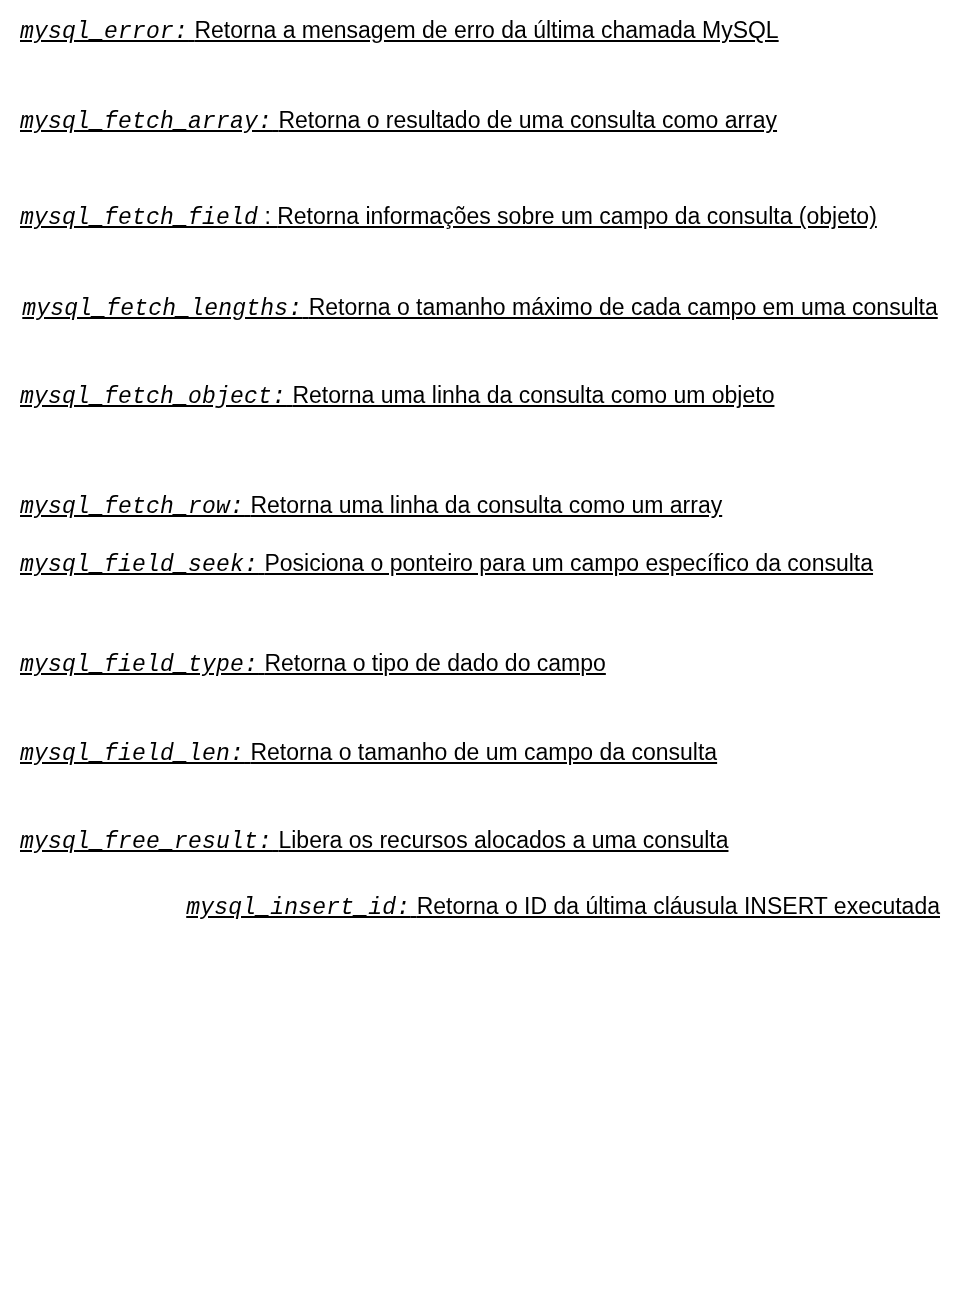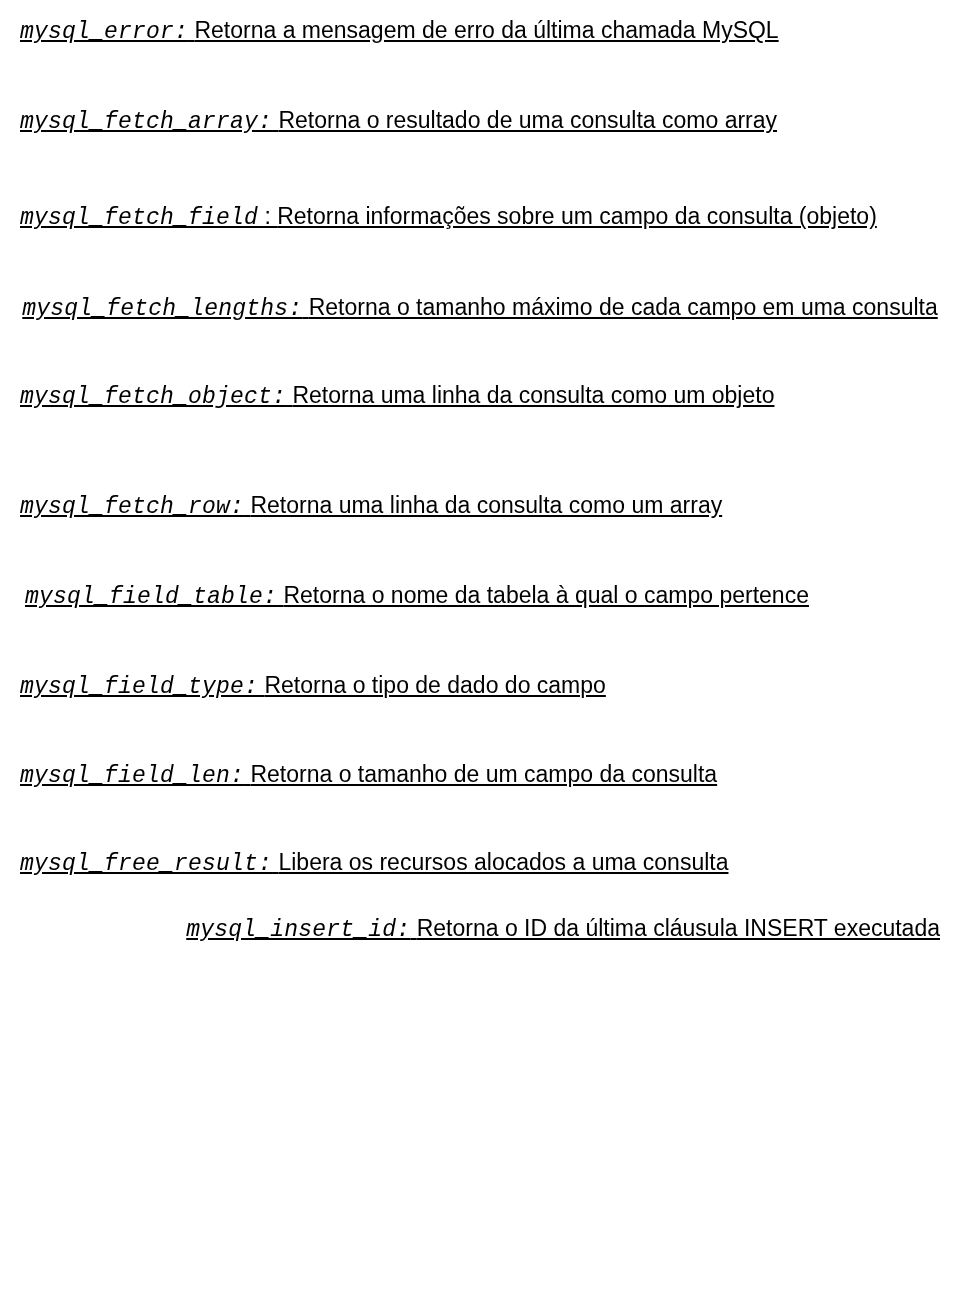--- a/index.html
+++ b/index.html
@@ -40,19 +40,19 @@
 </style>
 </head>
 <body>
 
 <div id="entries-container">
     <div class="entry" style="margin-bottom: 56px;"><span class="term">mysql_error:</span><span class="sep">  </span><span class="desc">Retorna a mensagem de erro da última chamada MySQL</span></div>
     <div class="entry" style="margin-bottom: 62px;"><span class="term">mysql_fetch_array:</span><span class="sep"> </span><span class="desc">Retorna o resultado de uma consulta como array</span></div>
     <div class="entry" style="margin-bottom: 56px;"><span class="term">mysql_fetch_field</span><span class="sep"> : </span><span class="desc">Retorna informações sobre um campo da consulta (objeto)</span></div>
     <div class="entry" style="margin-bottom: 54px; text-align: center;"><span class="term">mysql_fetch_lengths:</span><span class="sep"> </span><span class="desc">Retorna o tamanho máximo de cada campo em uma consulta</span></div>
     <div class="entry" style="margin-bottom: 76px;"><span class="term">mysql_fetch_object:</span><span class="sep"> </span><span class="desc">Retorna uma linha da consulta como um objeto</span></div>
-    <div class="entry" style="margin-bottom: 56px;"><span class="term">mysql_fetch_row:</span><span class="sep"> </span><span class="desc">Retorna uma linha da consulta como um array</span></div>
-    <div class="entry" style="margin-bottom: 56px; padding-left: 5px;"><span class="term">mysql_field_table:</span><span class="sep"> </span><span class="desc">Retorna o nome da tabela à qual o campo pertence</span></div>
+    <div class="entry" style="margin-bottom: 24px;"><span class="term">mysql_fetch_row:</span><span class="sep"> </span><span class="desc">Retorna uma linha da consulta como um array</span></div>
+    <div class="entry" style="margin-bottom: 66px;"><span class="term">mysql_field_seek:</span><span class="sep"> </span><span class="desc">Posiciona o ponteiro para um campo específico da consulta</span></div>
     <div class="entry" style="margin-bottom: 54px;"><span class="term">mysql_field_type:</span><span class="sep"> </span><span class="desc">Retorna o tipo de dado do campo</span></div>
     <div class="entry" style="margin-bottom: 54px;"><span class="term">mysql_field_len:</span><span class="sep"> </span><span class="desc">Retorna o tamanho de um campo da consulta</span></div>
     <div class="entry" style="margin-bottom: 32px;"><span class="term">mysql_free_result:</span><span class="sep"> </span><span class="desc">Libera os recursos alocados a uma consulta</span></div>
     <div class="entry" style="margin-bottom: 56px; text-align: right;"><span class="term">mysql_insert_id:</span><span class="sep"> </span><span class="desc">Retorna o ID da última cláusula INSERT executada</span></div>
   </div>
 
 </body></html>

